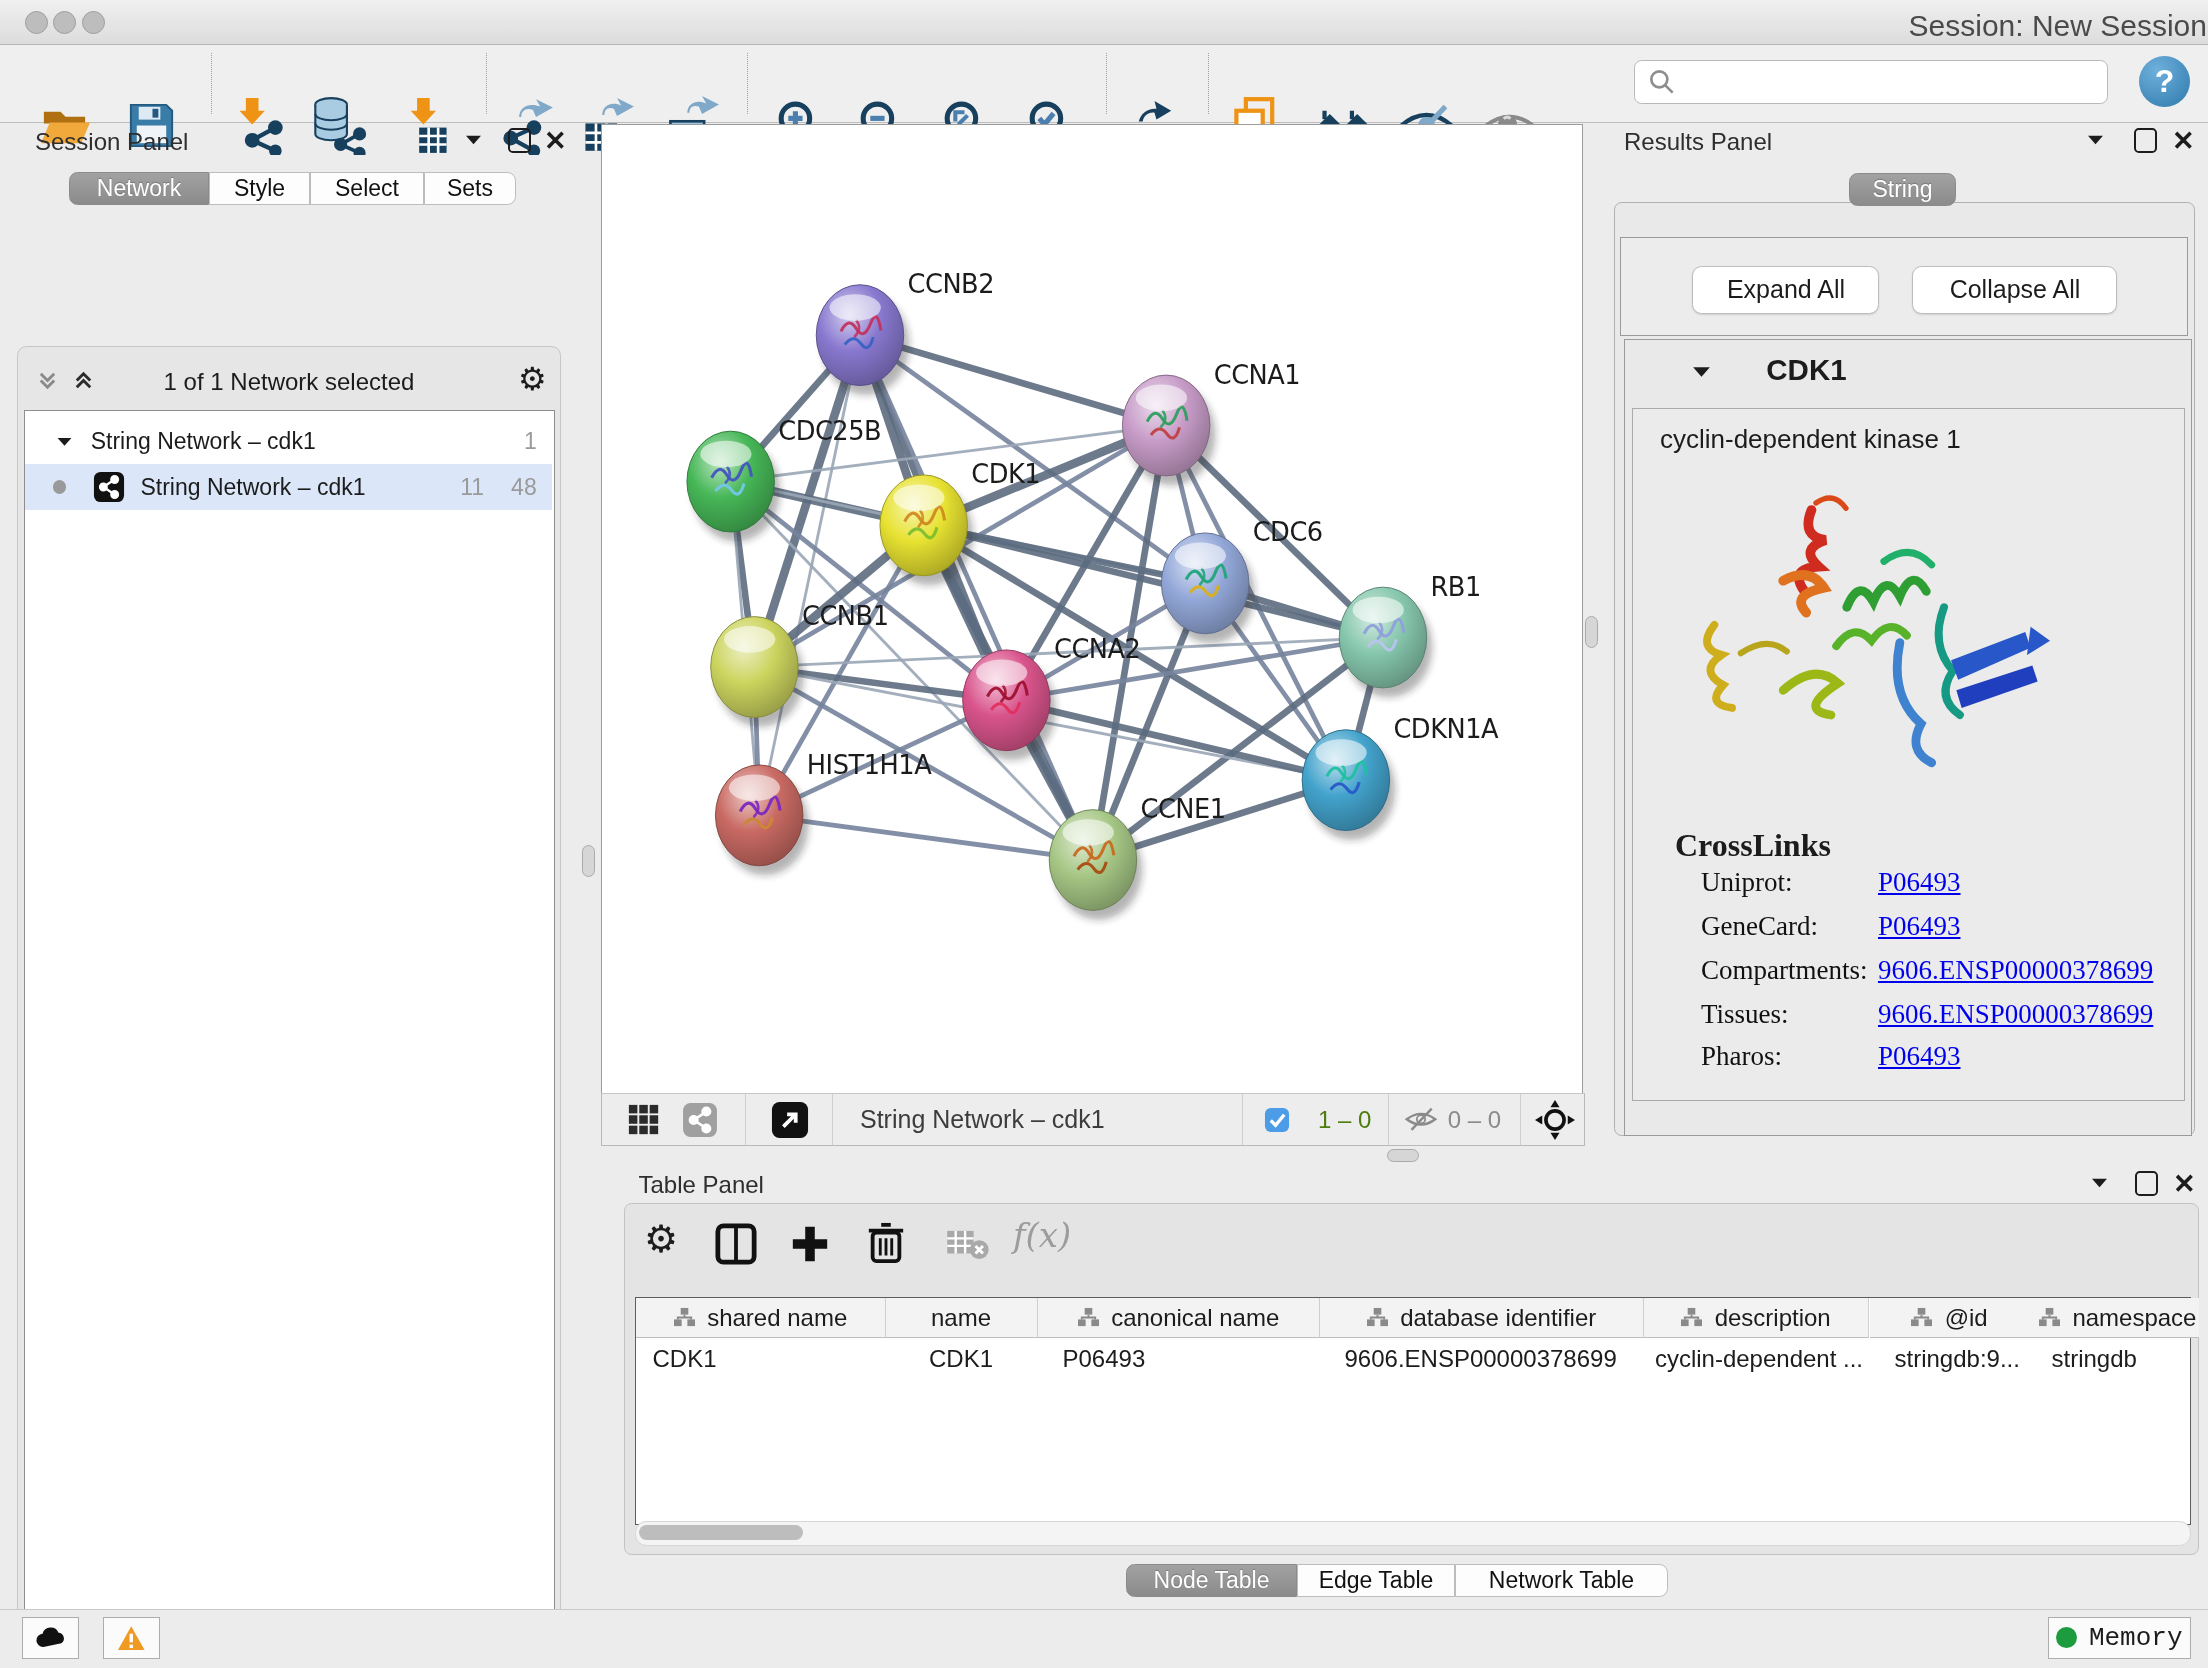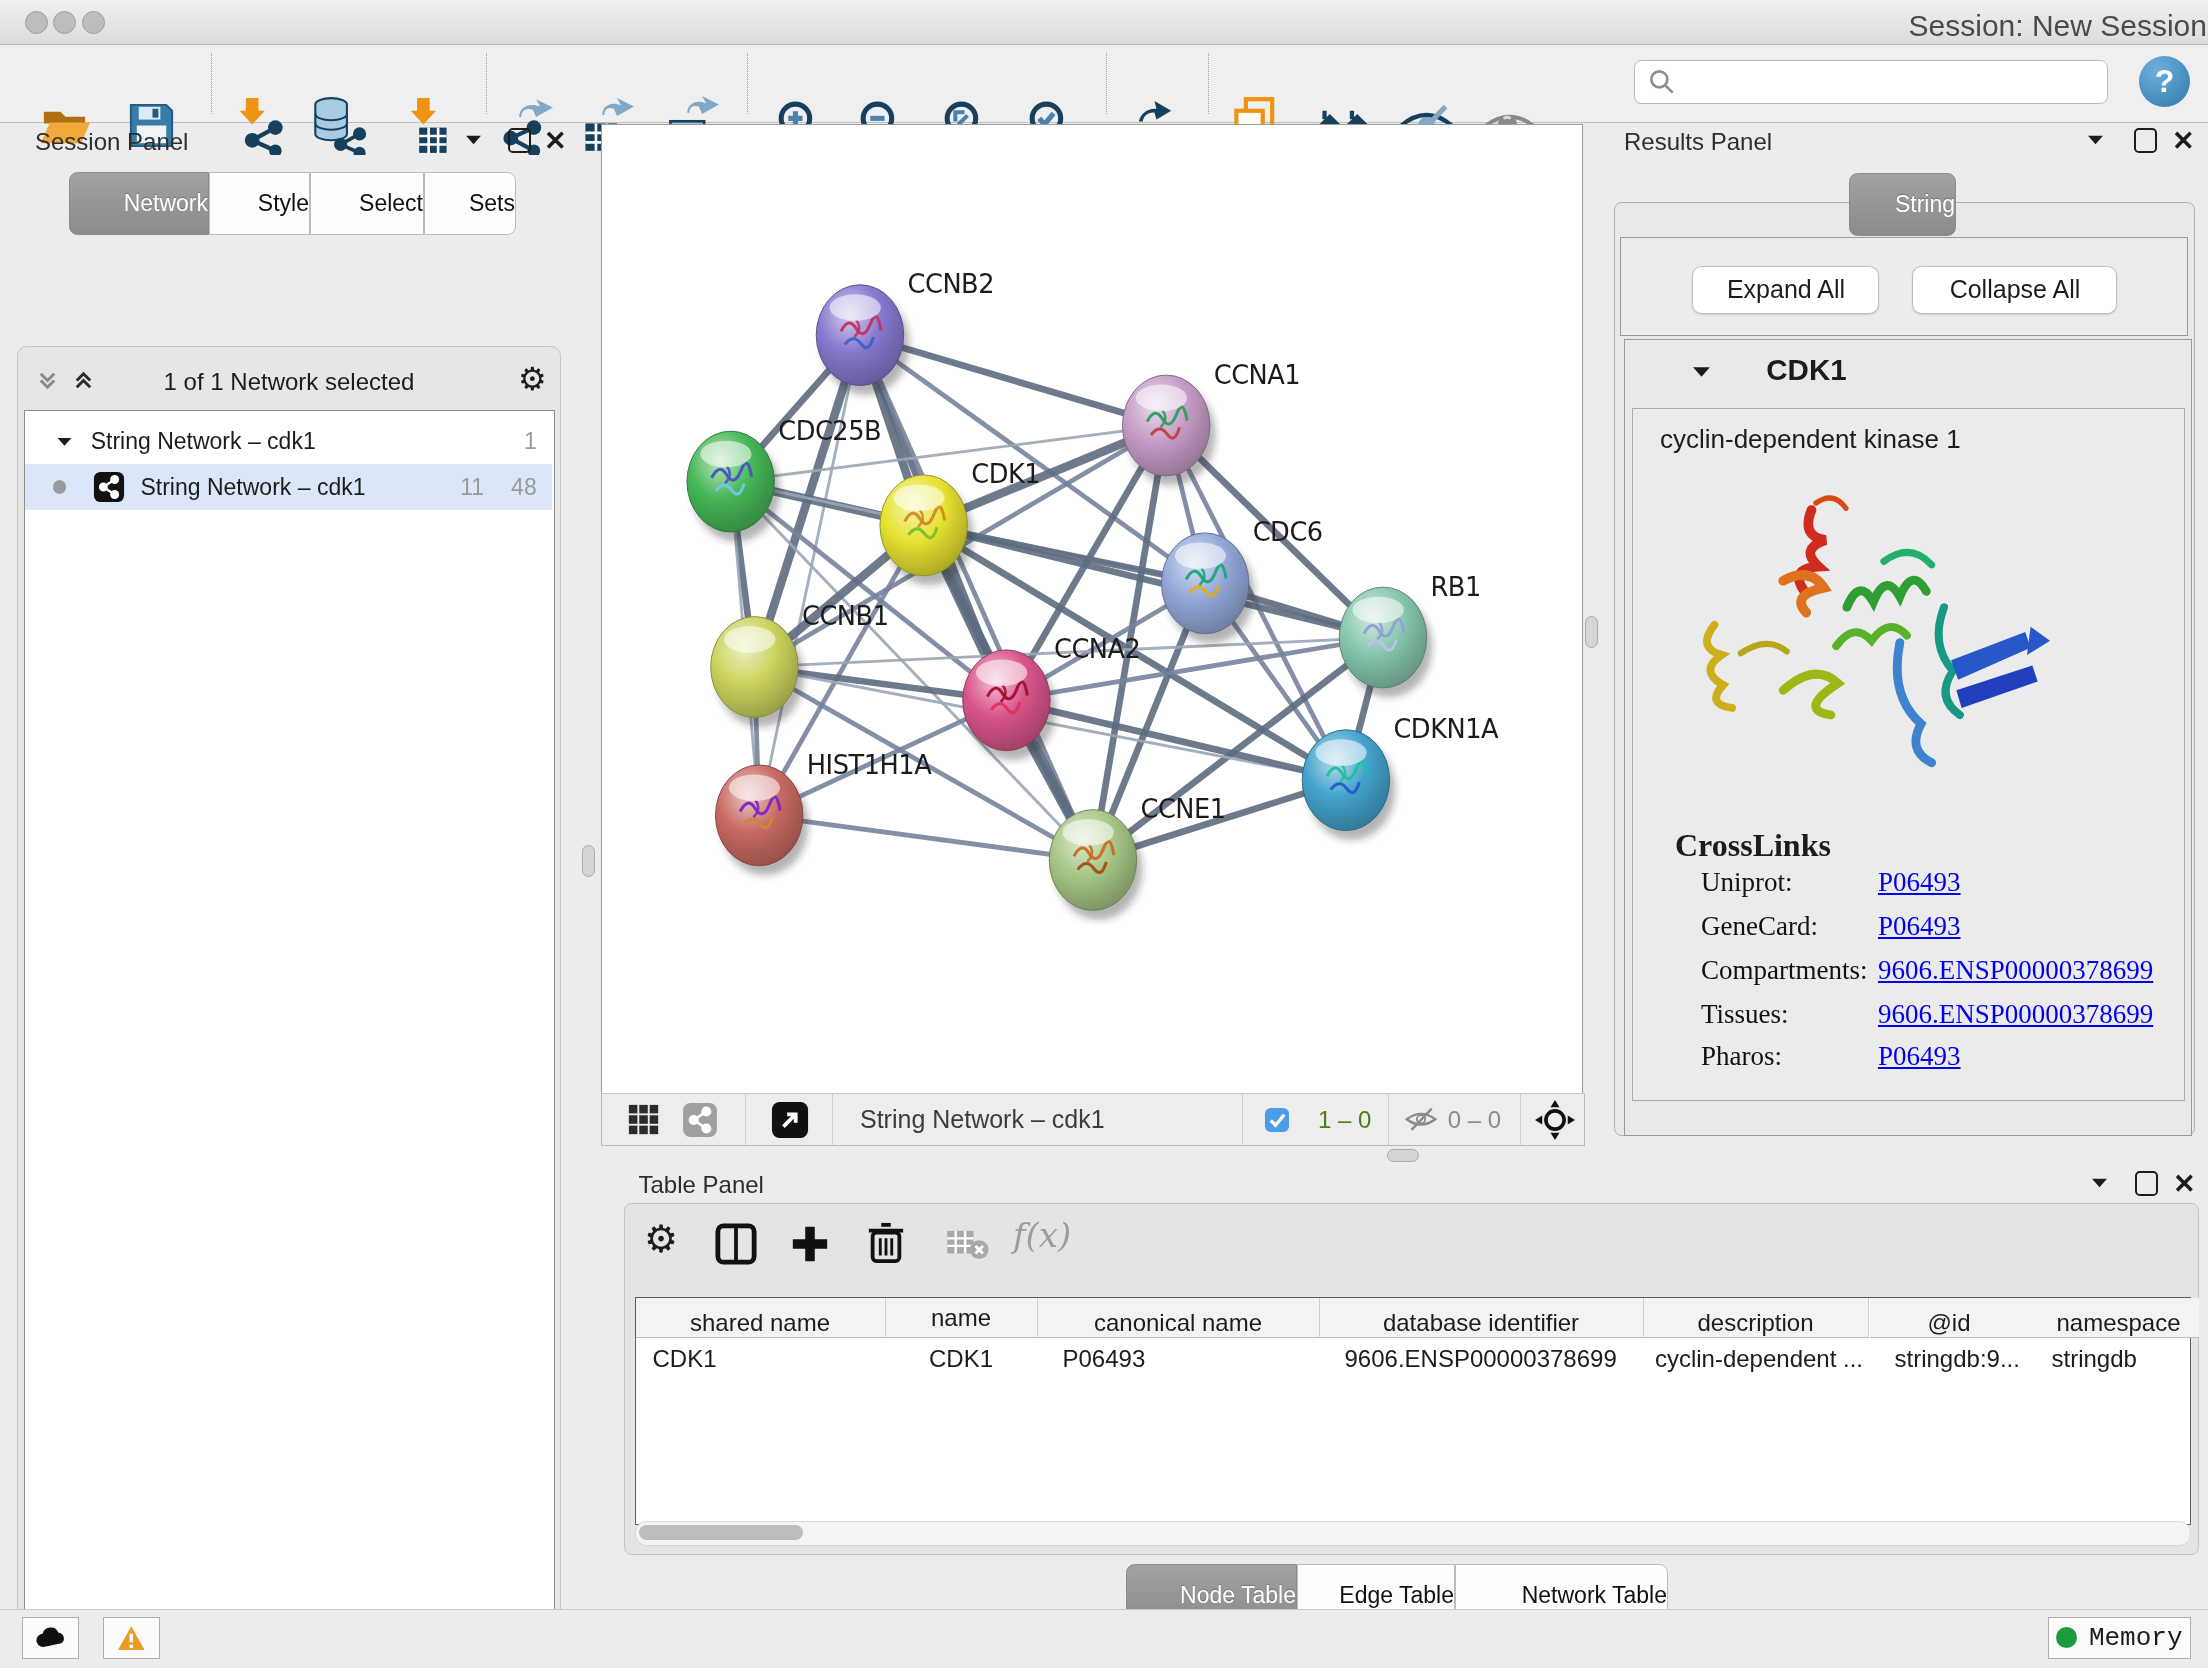--- a/index.html
+++ b/index.html
@@ -21,21 +21,21 @@
              border:1px solid #b9b9b9;border-radius:7.6px;display:flex;align-items:center;}
   #searchbox input{border:none;outline:none;flex:1;font-size:23px;font-family:"Liberation Sans",sans-serif;background:transparent;}
   #help-btn{position:absolute;left:2139px;top:10.5px;width:51px;height:51px;border-radius:50%;
             background:radial-gradient(circle at 35% 28%,#6fb0dc,#2d79ab);color:#fff;font-weight:bold;
             font-size:32px;display:flex;align-items:center;justify-content:center;}
   
   .panel-title{font-size:24px;color:#2e2e2e;}
   .mini-icon{font-size:21px;color:#1c1c1c;line-height:1;}
   .float-box{display:inline-block;width:19px;height:21px;border:2.9px solid #1c1c1c;border-radius:4.8px;}
   
-  .tab{display:inline-block;text-align:right;font-size:23px;padding:17px 0;border:1px solid #bcbcbc;
+  .tab{display:inline-block;text-align:center;font-size:23px;padding:2px 0;border:1px solid #bcbcbc;
        background:#fdfdfd;color:#111;}
   .tab.sel{background:linear-gradient(#a2a2a2,#8b8b8b);color:#fff;border-color:#8b8b8b;
            text-shadow:0 -1px 1px rgba(0,0,0,.25);}
   
   #control-panel{position:absolute;left:0;top:122px;width:601px;height:1488px;}
   #cp-box{position:absolute;left:17px;top:224px;width:542px;height:1351px;background:#e6e6e6;
           border:1px solid #c6c6c6;border-radius:9.5px;}
   #cp-list{position:absolute;left:5.7px;top:63px;width:529px;height:1280px;background:#fff;border:1px solid #8d8d8d;}
   .cp-row{position:absolute;left:0;width:527px;height:46px;display:flex;align-items:center;font-size:23px;}
   .count{color:#9a9a9a;font-size:23px;}
@@ -57,21 +57,21 @@
   #rp-inner{position:absolute;left:6.7px;top:68px;width:551px;height:691px;border:1px solid #ababab;background:#ebebeb;}
   .xl-row{position:absolute;left:0;width:100%;height:44px;font-family:"Liberation Serif",serif;font-size:27px;}
   .xl-label{position:absolute;left:68px;color:#111;}
   .xl-link{position:absolute;left:245px;color:#0000ee;text-decoration:underline;}
   
   #table-panel{position:absolute;left:609px;top:1146px;width:1600px;height:463px;}
   #tp-box{position:absolute;left:15px;top:57px;width:1573px;height:350px;background:#e4e4e4;
           border:1px solid #c2c2c2;border-radius:7.6px;}
   #tp-table{position:absolute;left:9.5px;top:93px;width:1554px;height:226px;background:#fff;border:1px solid #5d5d5d;}
   .th{position:absolute;top:0;height:39px;background:#f3f3f3;border-right:1px solid #cfcfcf;
-      border-bottom:1px solid #bdbdbd;display:flex;align-items:center;justify-content:center;font-size:24px;gap:11.4px;flex-direction:column;}
+      border-bottom:1px solid #bdbdbd;display:flex;align-items:center;justify-content:center;font-size:24px;gap:11.4px;}
   .td{position:absolute;top:40px;height:42px;display:flex;align-items:center;font-size:24px;padding-left:17px;box-sizing:border-box;}
   #tp-scroll{position:absolute;left:9.5px;bottom:7.6px;width:1554px;height:23px;background:#f4f4f4;border:1px solid #d6d6d6;border-radius:11.4px;}
   #tp-thumb{position:absolute;left:3.8px;top:2.9px;width:164px;height:15px;background:#bdbdbd;border-radius:8.6px;}
   #tp-tabs{position:absolute;left:517px;top:418px;display:flex;}
   
   #statusbar{position:absolute;left:0;top:1609px;width:2208px;height:59px;background:#ececec;border-top:1px solid #c9c9c9;font-family:Liberation Mono, monospace;}
   .sb-btn{position:absolute;top:6.7px;height:40px;background:#fbfbfb;border:1.9px solid #adadad;
           display:flex;align-items:center;justify-content:center;}
   svg{display:block;}
   .lk{cursor:pointer;}

